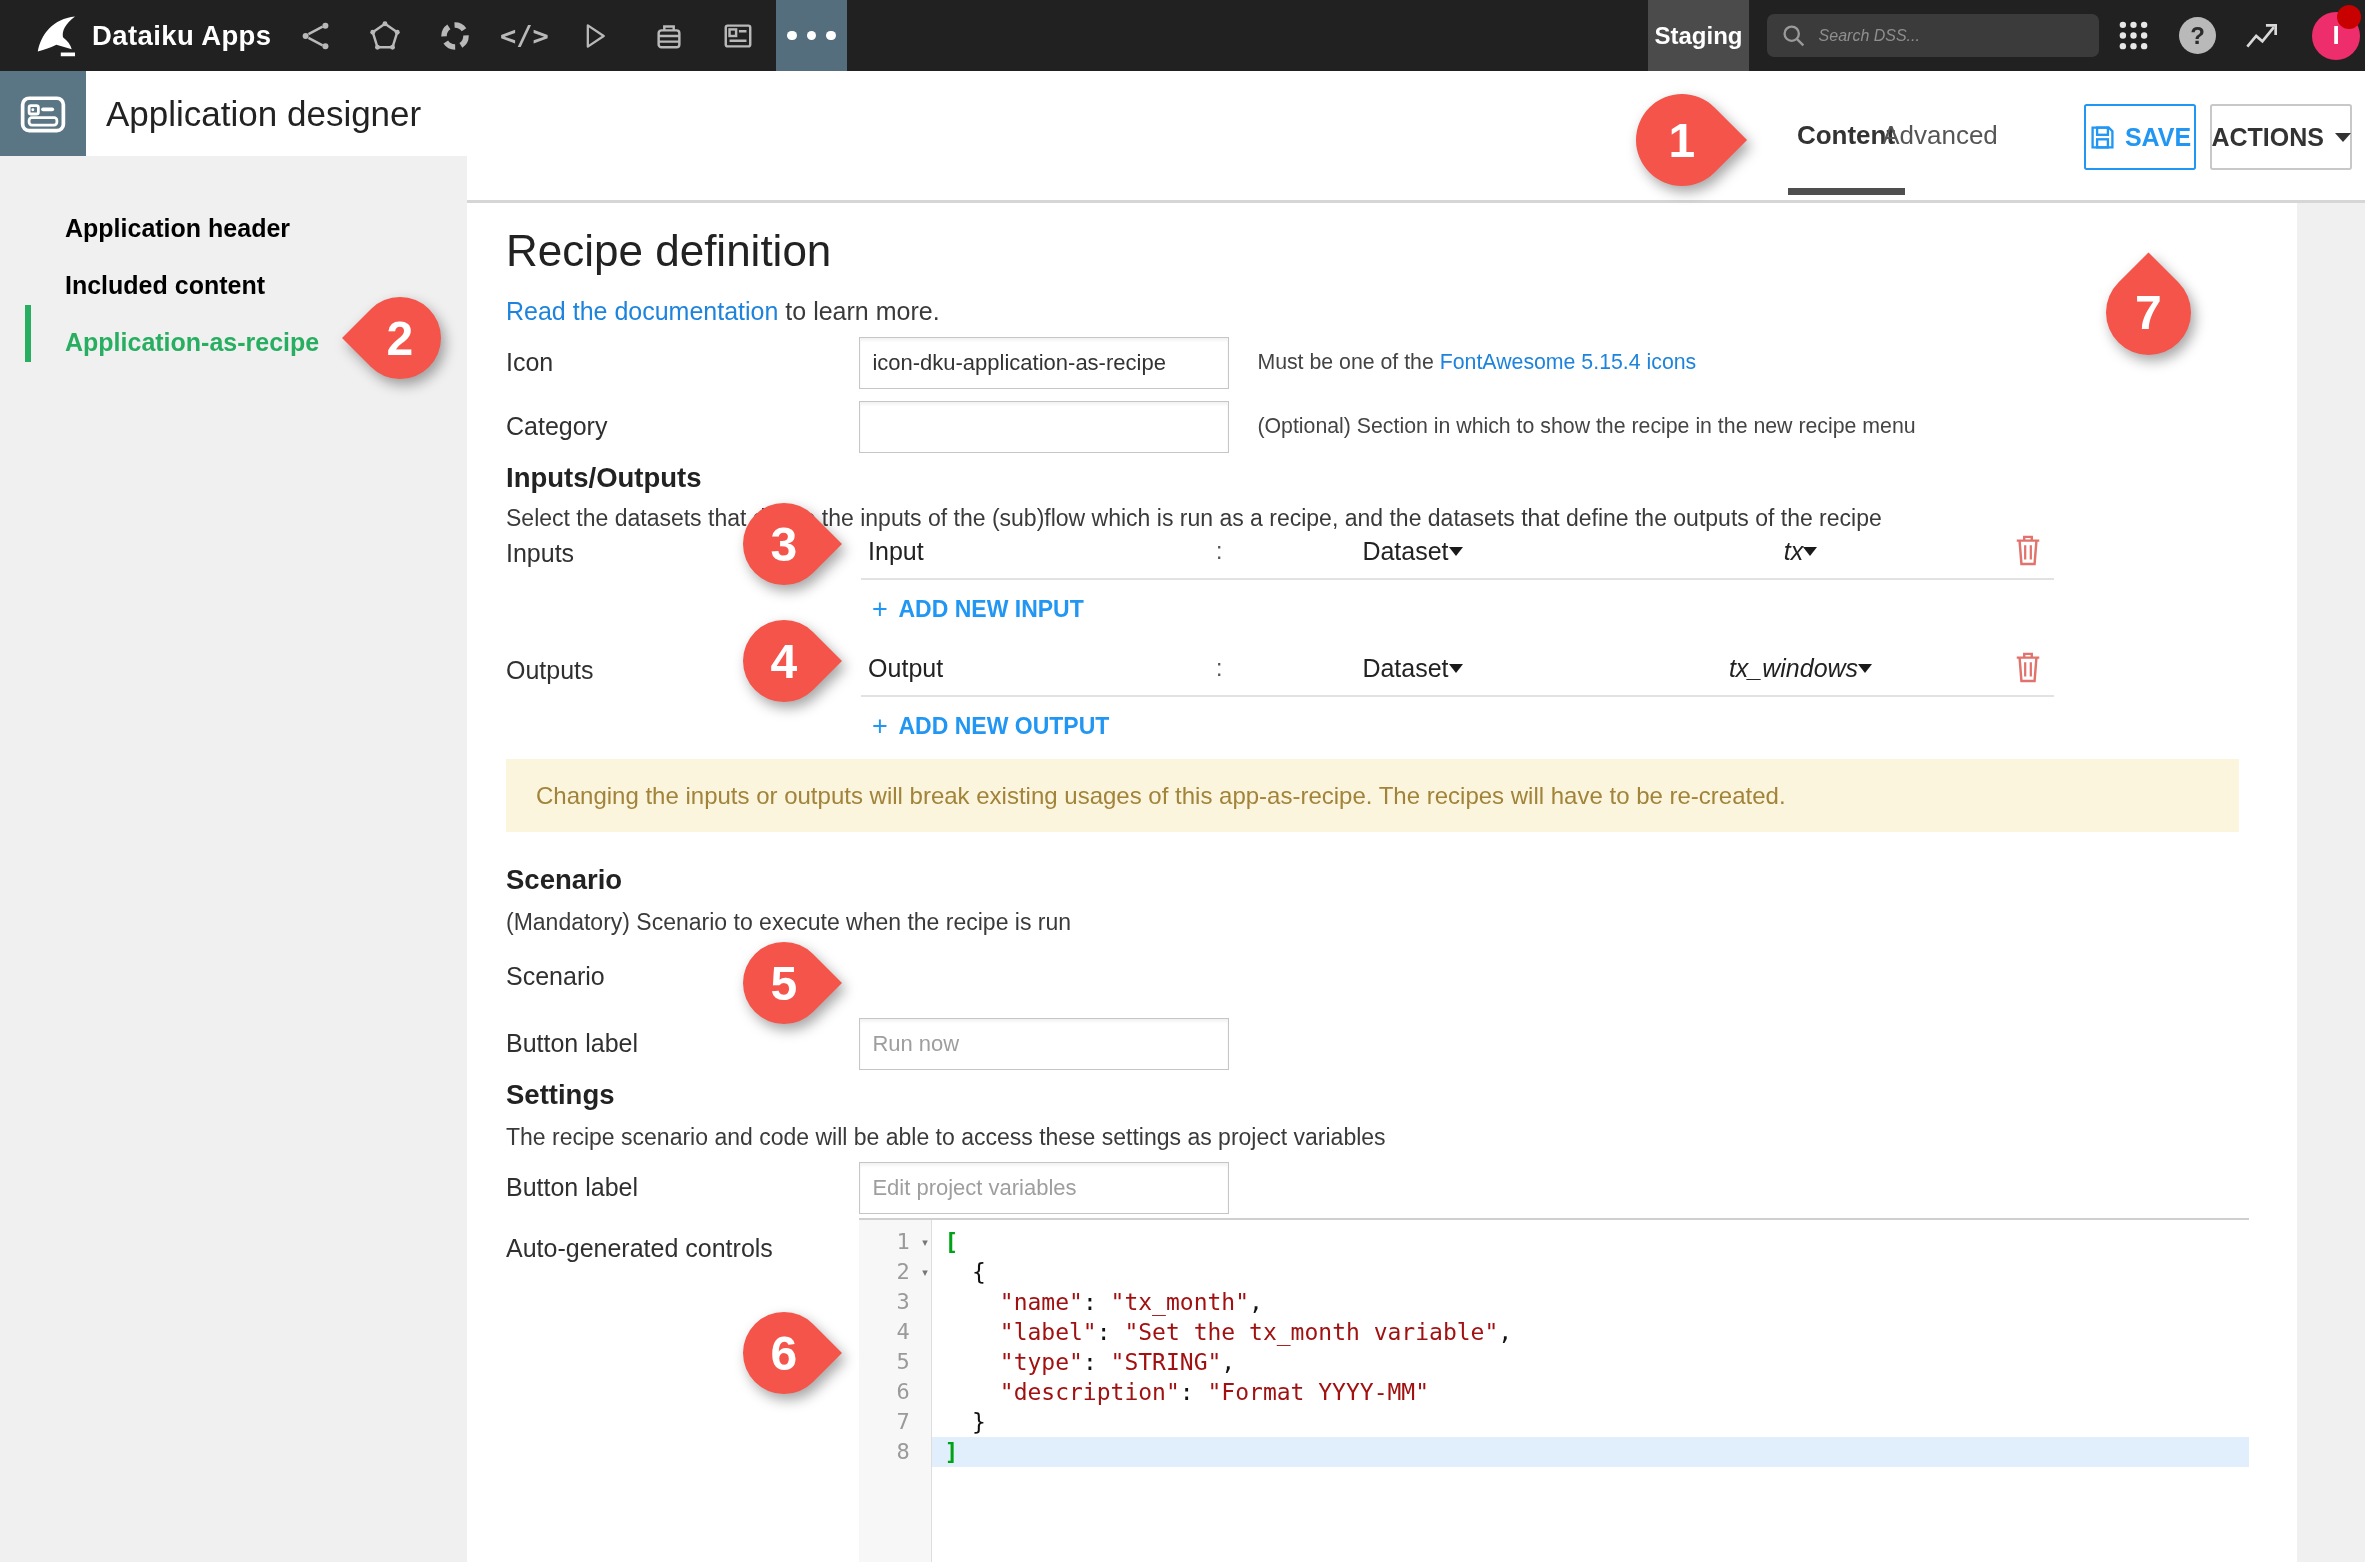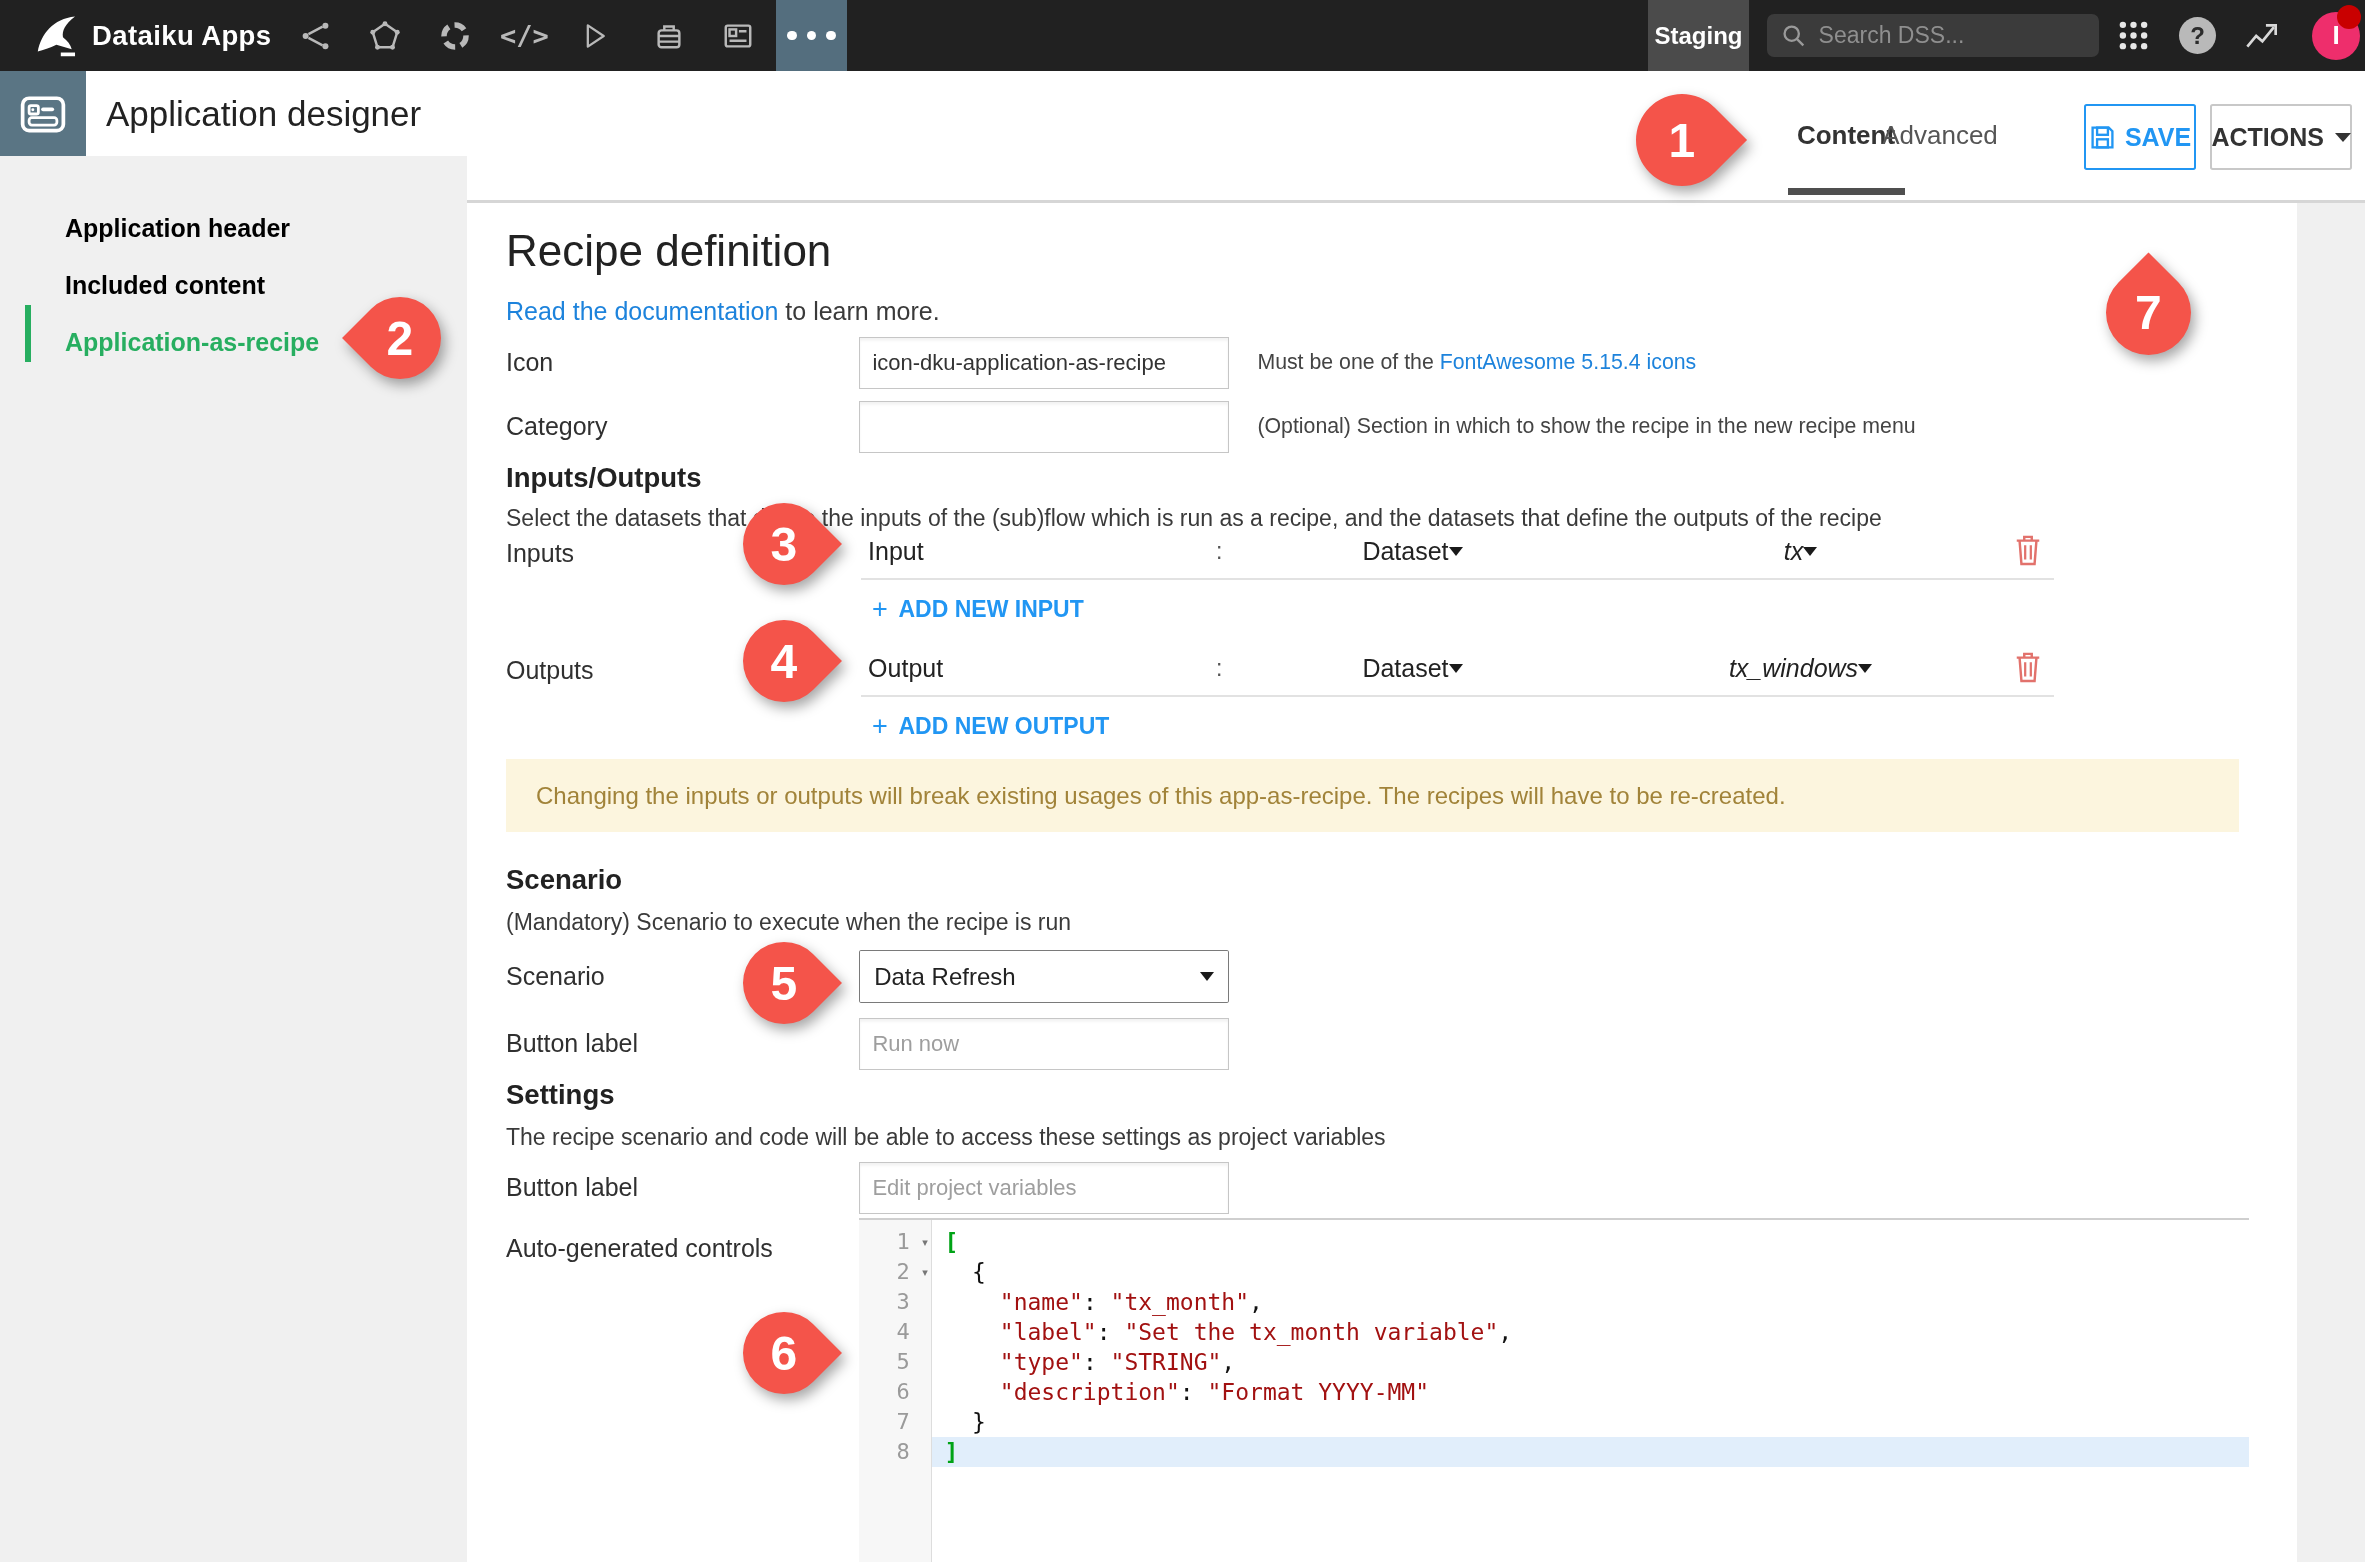--- a/index.html
+++ b/index.html
@@ -11,21 +11,21 @@
   #topbar { left:0; top:0; width:2366px; height:71px; background:#212121; z-index:5; }
   #logo { left:30px; top:12.4px; width:55px; height:46px; }
   #brand { left:92px; top:0; height:71px; display:flex; align-items:center; color:#fff; font-size:27.5px; font-weight:bold; letter-spacing:0.4px; }
   .tb-icon { top:0; height:71px; width:53px; display:flex; align-items:center; justify-content:center; color:#b9b9b9; }
   .tb-icon svg { stroke:#b9b9b9; fill:none; stroke-width:2.6; }
   #icon-code { font-size:27px; font-weight:bold; font-family:"DejaVu Sans Mono", monospace; }
   #more-tile { left:776px; top:0; width:71px; height:71px; background:#546e7e; display:flex; align-items:center; justify-content:center; gap:9.8px; }
   #more-tile i { width:9.8px; height:9.8px; border-radius:50%; background:#fff; display:block; }
   #env-badge { left:1648px; top:0; width:101px; height:71px; background:#4b4b4b; color:#fff; font-weight:bold; font-size:24px; display:flex; align-items:center; justify-content:center; }
   #searchbox { left:1767px; top:14.2px; width:332px; height:43px; background:#3b3b3b; border-radius:7.1px; display:flex; align-items:center; padding:0 14.2px; gap:12.4px; }
-  #searchbox input { background:transparent; border:none; outline:none; color:#84cc16; font-size:23px; width:249px; font-family:"Liberation Sans",sans-serif; }
+  #searchbox input { background:transparent; border:none; outline:none; color:#84cc16; font-size:16px; width:249px; font-family:"Liberation Sans",sans-serif;font-style:italic; }
   #searchbox input::placeholder { color:#8f8f8f; }
   #grid-icon { left:2111px; top:14.2px; width:44px; height:43px; display:flex; align-items:center; justify-content:center; }
   #help-icon { left:2179px; top:17px; width:37px; height:37px; border-radius:50%; background:#b9b9b9; color:#2b2b2b; font-weight:bold; font-size:24px; display:flex; align-items:center; justify-content:center; }
   #trend-icon { left:2239px; top:16px; width:44px; height:39px; display:flex; align-items:center; justify-content:center; }
   #avatar { left:2312px; top:11.6px; width:48px; height:48px; border-radius:50%; background:#ee2e6c; color:#fff; font-size:26px; font-weight:bold; display:flex; align-items:center; justify-content:center; }
   #avatar-dot { left:2337px; top:5.3px; width:24px; height:24px; border-radius:50%; background:#c90000; }
 
   
   #header-left { left:0; top:71px; width:467px; height:104px; background:#fff; }
   #obj-tile { left:0; top:0; width:86px; height:85px; background:#5a7584; display:flex; align-items:center; justify-content:center; }
@@ -307,24 +307,20 @@
     <span>ADD NEW OUTPUT</span>
   </div>
 
   <div id="warning" class="abs">Changing the inputs or outputs will break existing usages of this app-as-recipe. The recipes will have to be re-created.</div>
 
   <div class="h3 abs" style="left:39px; top:661px">Scenario</div>
   <div class="desc abs" style="left:39px; top:706px">(Mandatory) Scenario to execute when the recipe is run</div>
 
   <div class="frow abs" style="left:39px; top:745px; height:57px; width:1244px">
     <div class="row-label label-col">Scenario</div>
-    <div class="select-box">
-      <span>Data Refresh</span>
-      <span class="sm-caret"></span>
-    </div>
   </div>
 
   <div class="frow abs" style="left:39px; top:814px; height:53px; width:1244px">
     <div class="row-label label-col">Button label</div>
     <input class="text-input" type="text" placeholder="Run now" style="">
   </div>
 
   <div class="h3 abs" style="left:39px; top:876px">Settings</div>
   <div class="desc abs" style="left:39px; top:921px">The recipe scenario and code will be able to access these settings as project variables</div>
 

